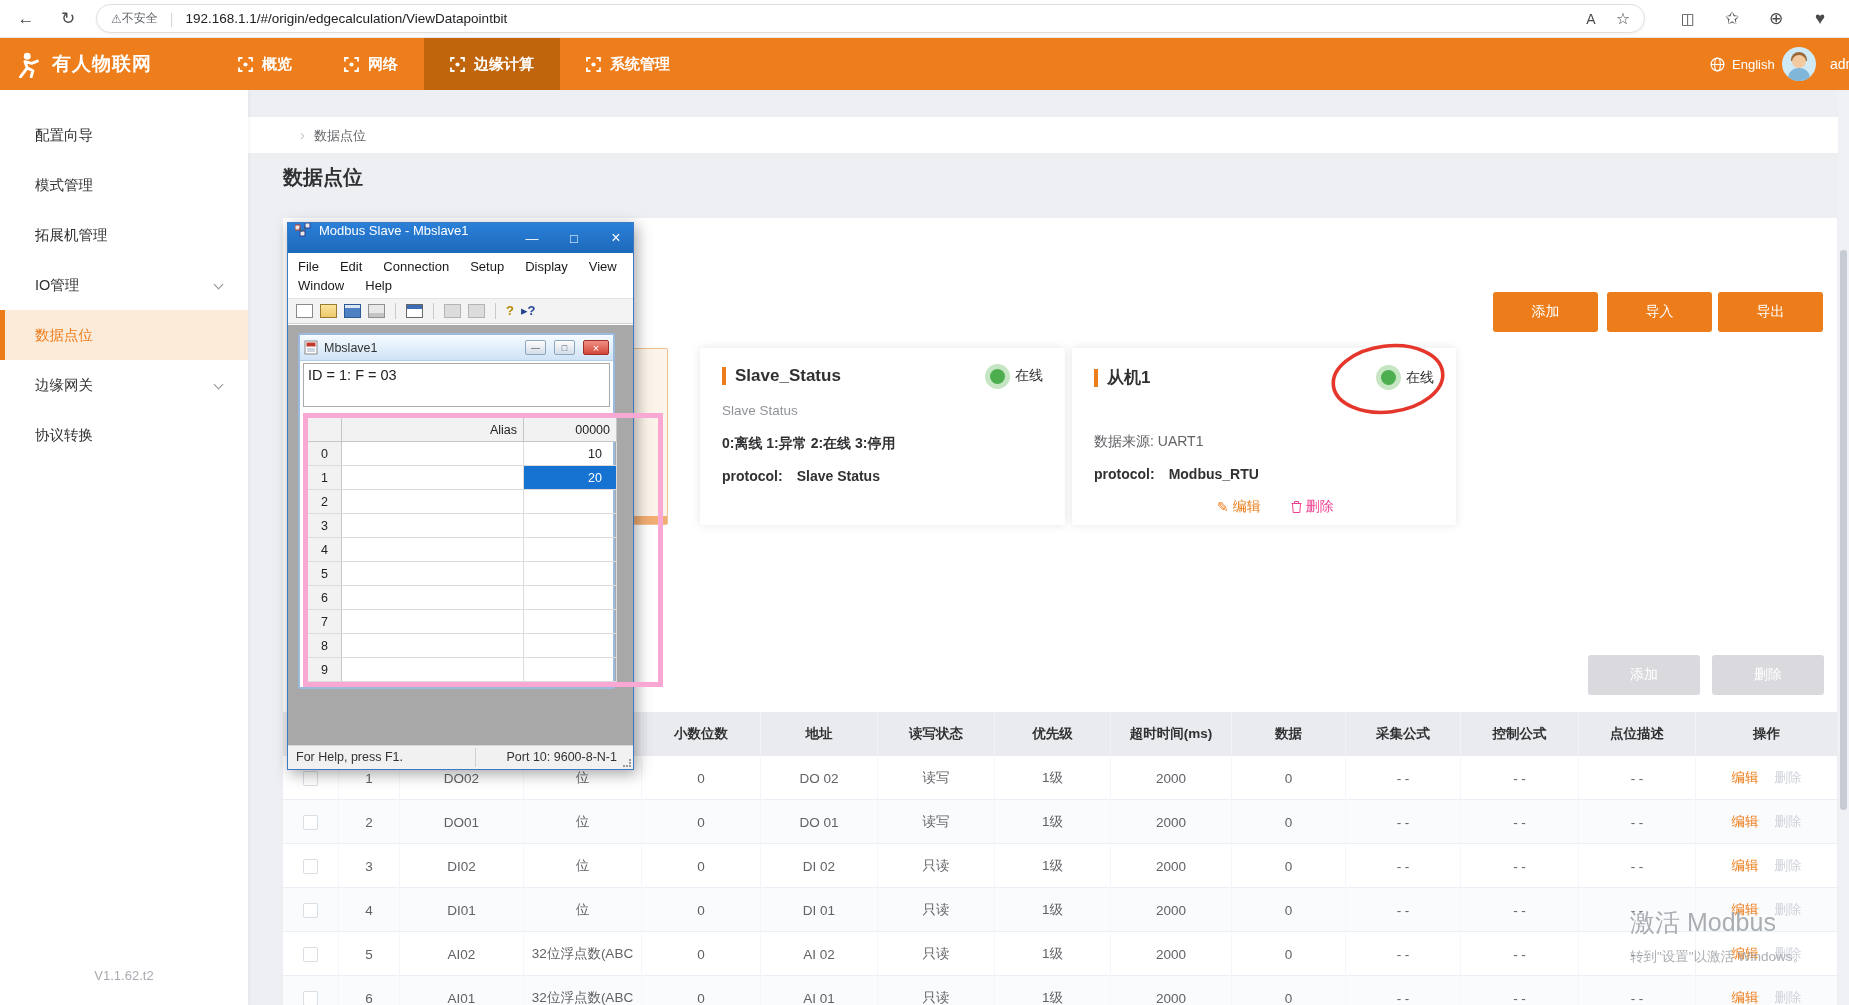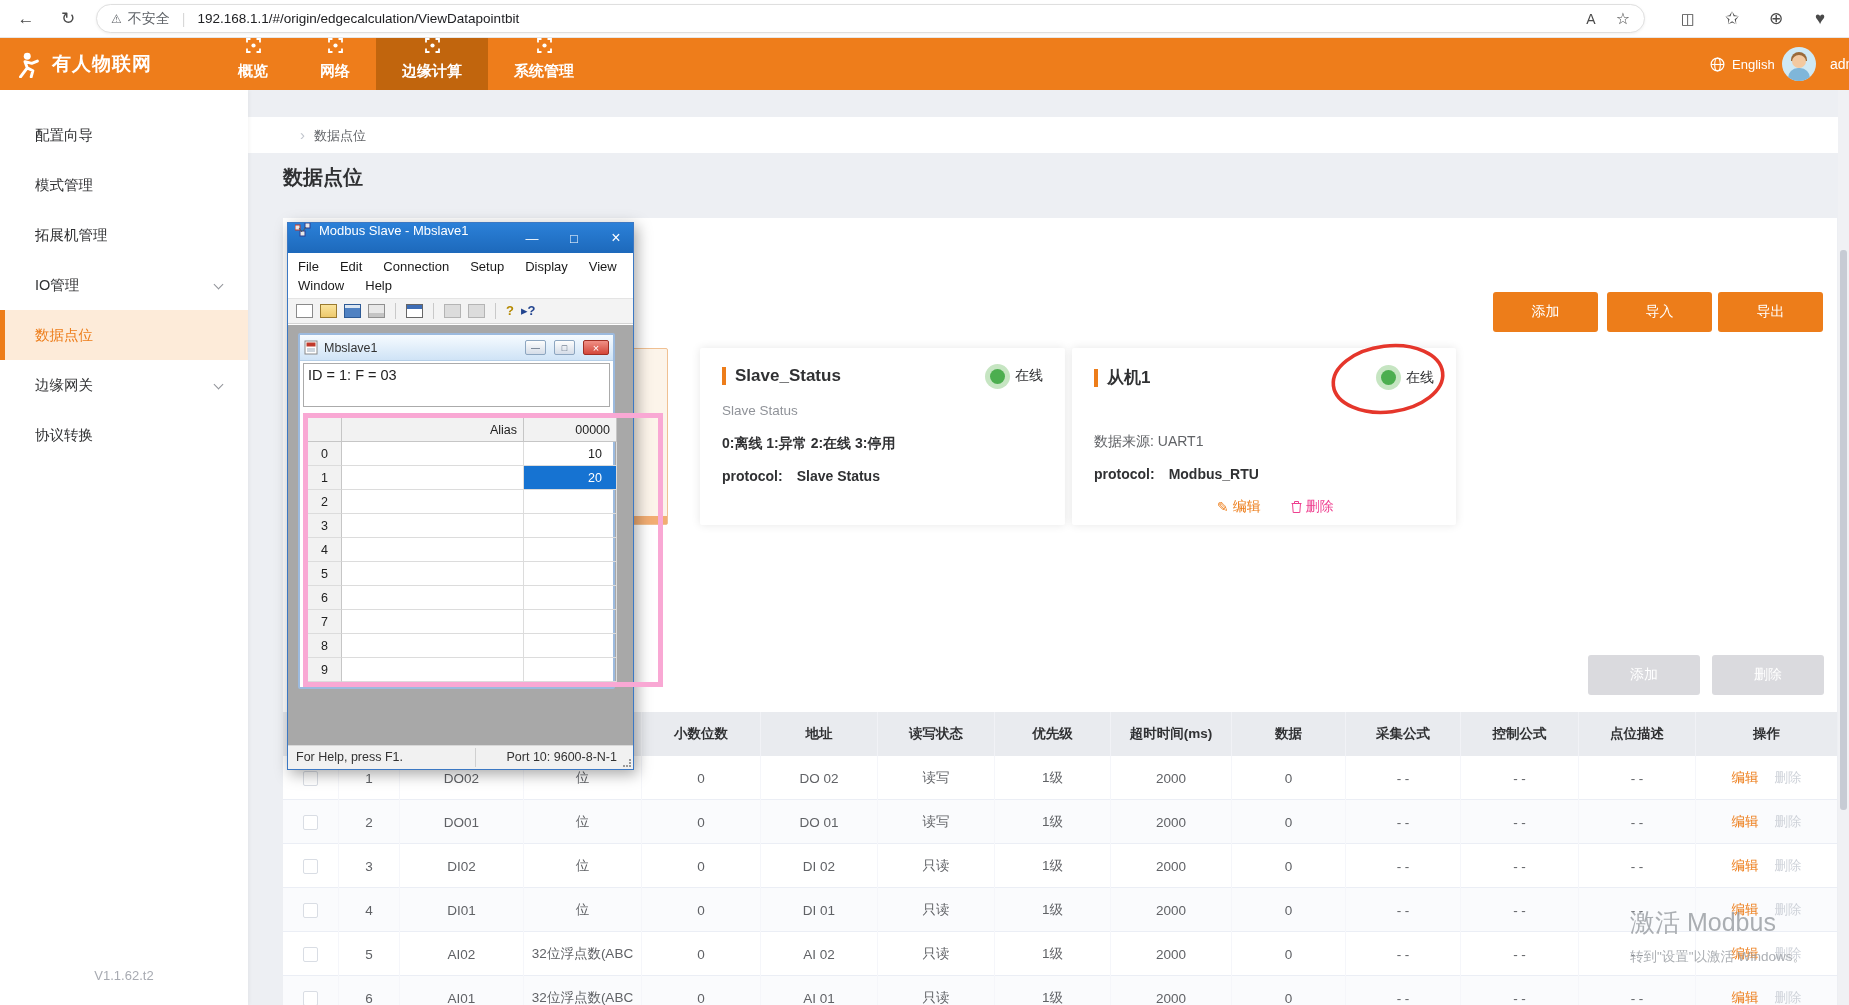--- a/index.html
+++ b/index.html
@@ -4,31 +4,31 @@
 <style>
   * { margin:0; padding:0; box-sizing:border-box; }
   html,body { width:1849px; height:1005px; overflow:hidden; }
   body { position:relative; font-family:"Liberation Sans","DejaVu Sans",sans-serif; background:#edeff3; font-size:13px; }
 
   
   #browser-bar { position:absolute; left:0; top:0; width:1849px; height:38px; background:#fff; border-bottom:1px solid #e7e7e7; z-index:40; }
   .b-ic { position:absolute; top:0; height:37px; width:32px; display:flex; align-items:center; justify-content:center; color:#4a4a4a; font-size:17px; cursor:pointer; }
   #url-pill { position:absolute; left:96px; top:4px; width:1549px; height:29px; background:#fff; border:1px solid #dfdfdf; border-radius:15px; display:flex; align-items:center; padding:0 14px; box-shadow:0 1px 3px rgba(0,0,0,.06); }
   #url-pill .warn { color:#5f6368; font-size:12px; }
-  #url-pill .sec { color:#5f6368; font-size:14px; margin-left:6px; }
+  #url-pill .sec { color:#5f6368; font-size:12px; }
   #url-pill .divider { color:#d8d8d8; margin:0 12px; font-size:14px; }
   #url-pill .url { flex:1; color:#202124; font-size:13.5px; }
   #url-pill .pill-ic { color:#4a4a4a; font-size:14px; margin-left:20px; cursor:pointer; }
 
   
   #navbar { position:absolute; left:0; top:38px; width:1849px; height:52px; background:#ee7d1b; z-index:40; }
   #brand { position:absolute; left:16px; top:0; height:52px; display:flex; align-items:center; gap:9px; }
   #brand .brand-text { color:#fff; font-size:19px; font-weight:bold; letter-spacing:1px;text-align:right; }
   #nav-items { position:absolute; left:212px; top:0; height:52px; display:flex; }
-  .nav-item { display:flex; align-items:center; gap:9px; padding:0 26px; color:#fff; font-size:15px; font-weight:bold; cursor:pointer;flex-direction:column; }
+  .nav-item { display:flex; align-items:center; gap:9px; padding:0 26px; color:#fff; font-size:15px; font-weight:bold; cursor:pointer; }
   .nav-item.active { background:#c1650d; }
   #nav-lang { position:absolute; left:1710px; top:0; height:52px; display:flex; align-items:center; gap:7px; color:#fff; font-size:13px; cursor:pointer; }
   #avatar { position:absolute; left:1782px; top:9px; width:34px; height:34px; border-radius:50%; background:#cfe9f5; overflow:hidden; cursor:pointer; }
   #avatar .hair { position:absolute; left:9px; top:5px; width:16px; height:9px; border-radius:8px 8px 0 0; background:#9a6a3a; }
   #avatar .face { position:absolute; left:10px; top:8px; width:14px; height:13px; border-radius:50%; background:#f3c9a0; }
   #avatar .body { position:absolute; left:6px; top:21px; width:22px; height:14px; border-radius:10px 10px 0 0; background:#7fb6d9; }
   #username { position:absolute; left:1830px; top:0; height:52px; line-height:52px; color:#fff; font-size:14px; white-space:nowrap; }
 
   
   #sidebar { position:absolute; left:0; top:90px; width:248px; height:915px; background:#fff; box-shadow:1px 0 4px rgba(0,0,0,.05); z-index:10; }

